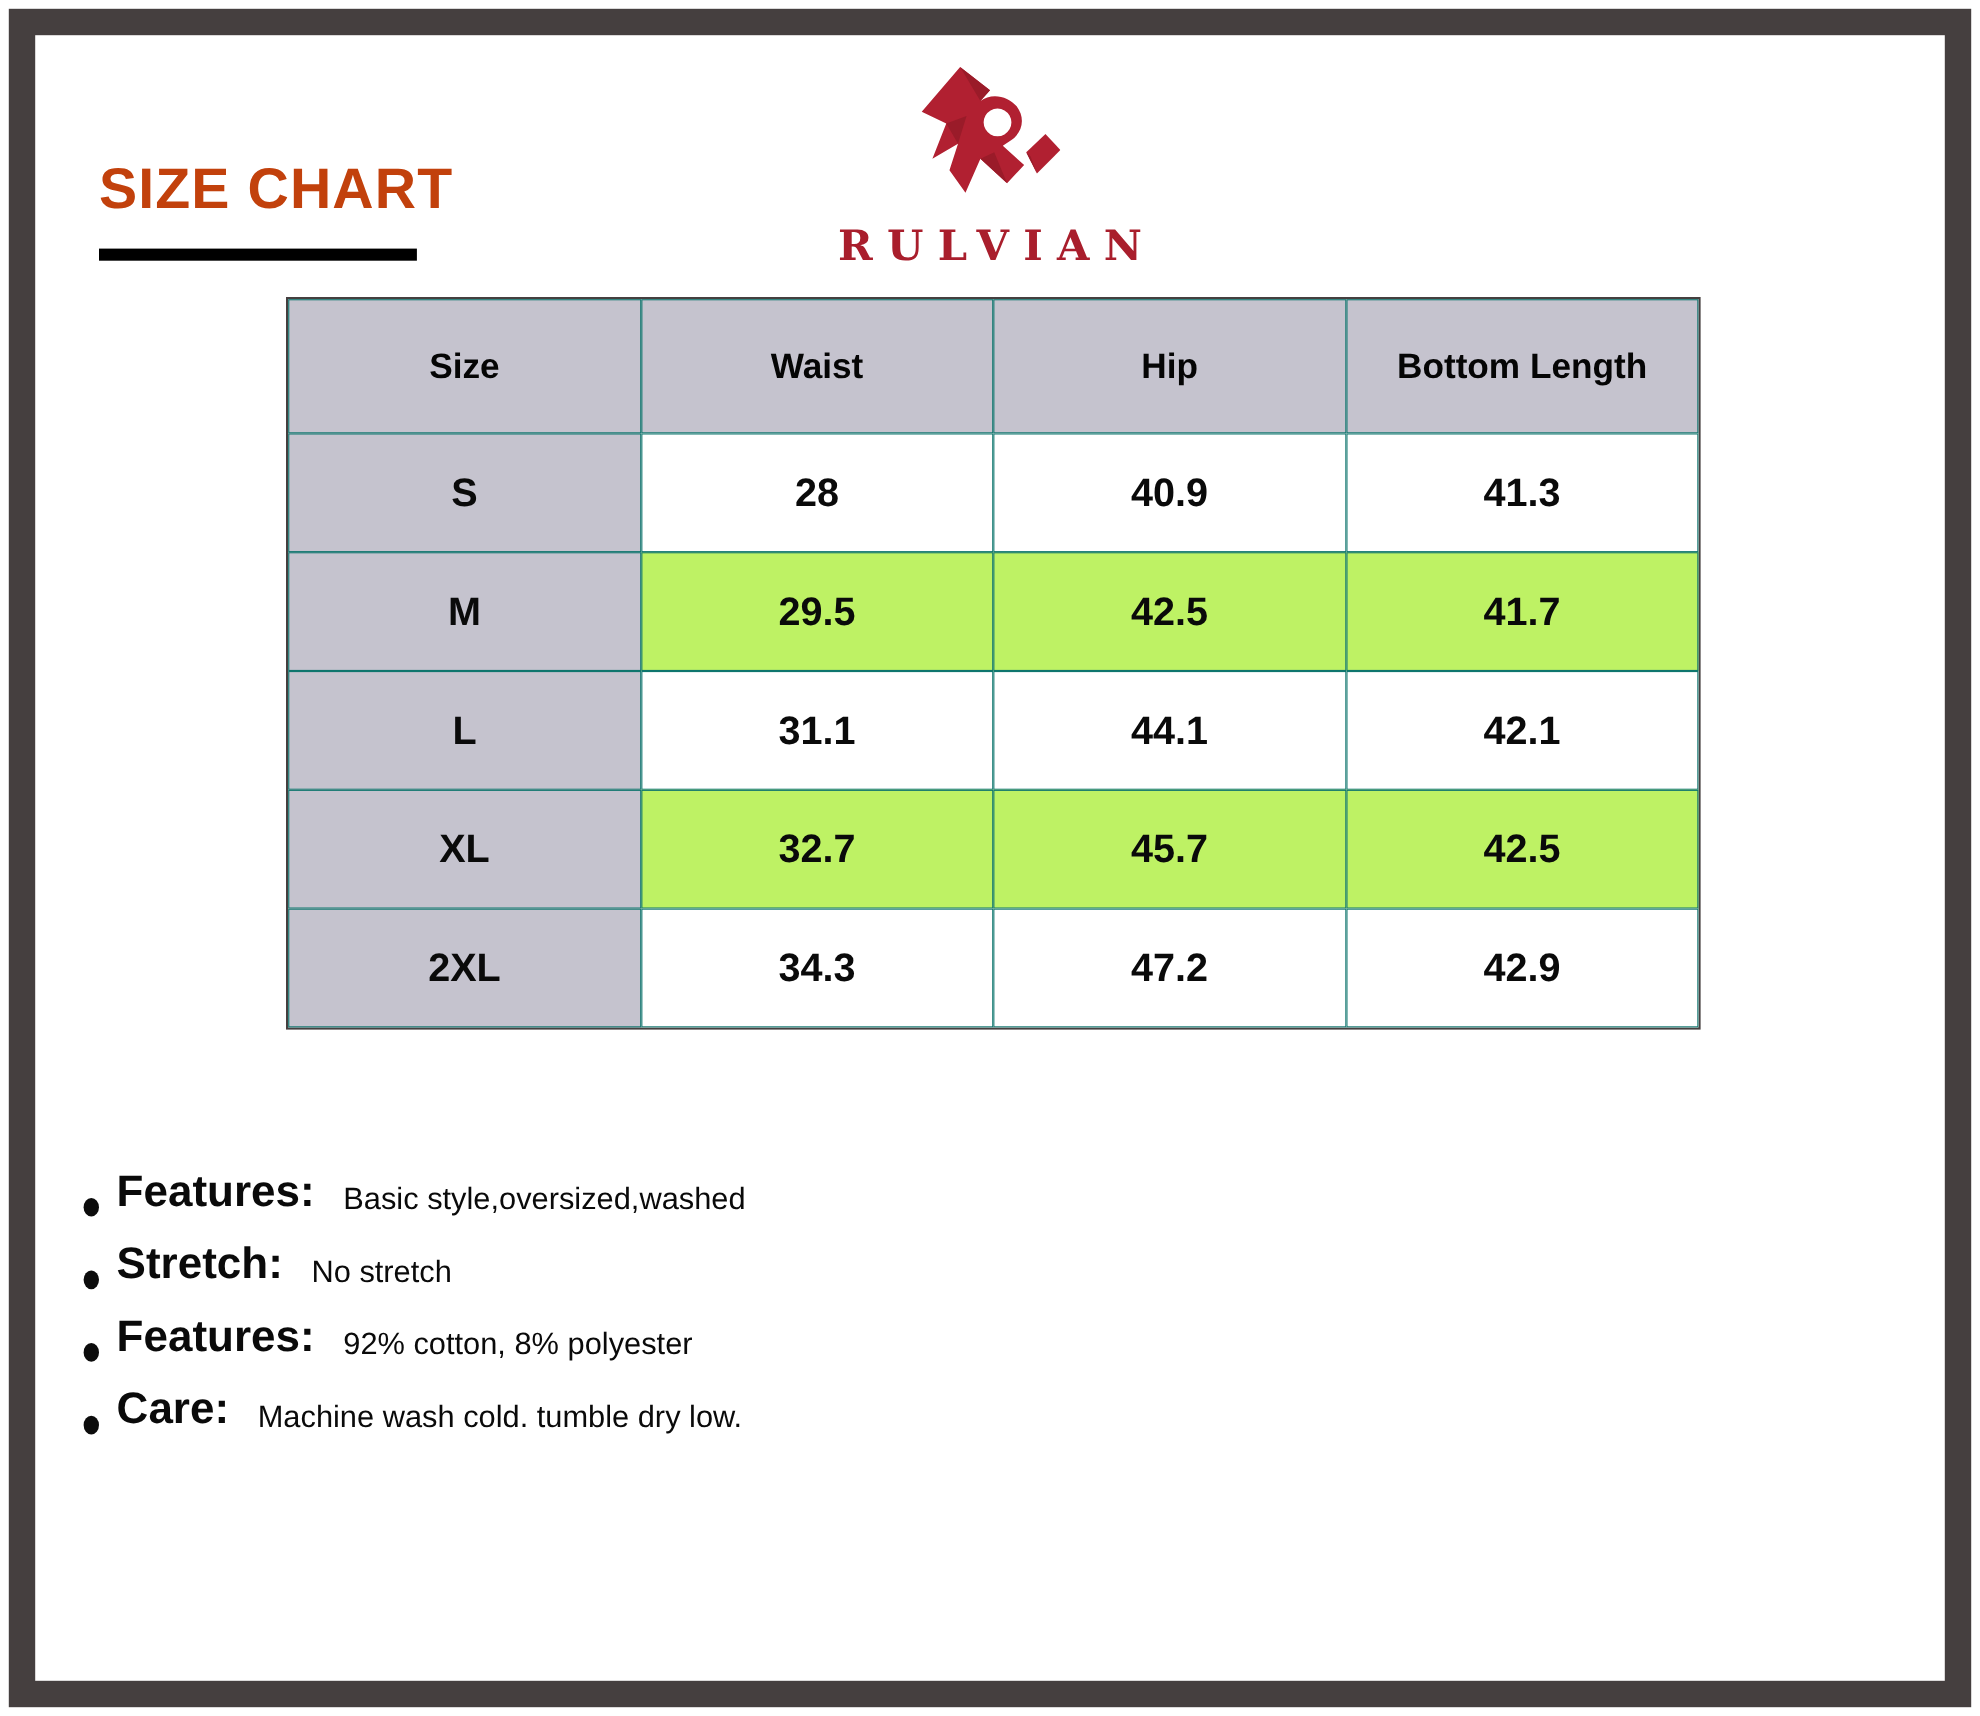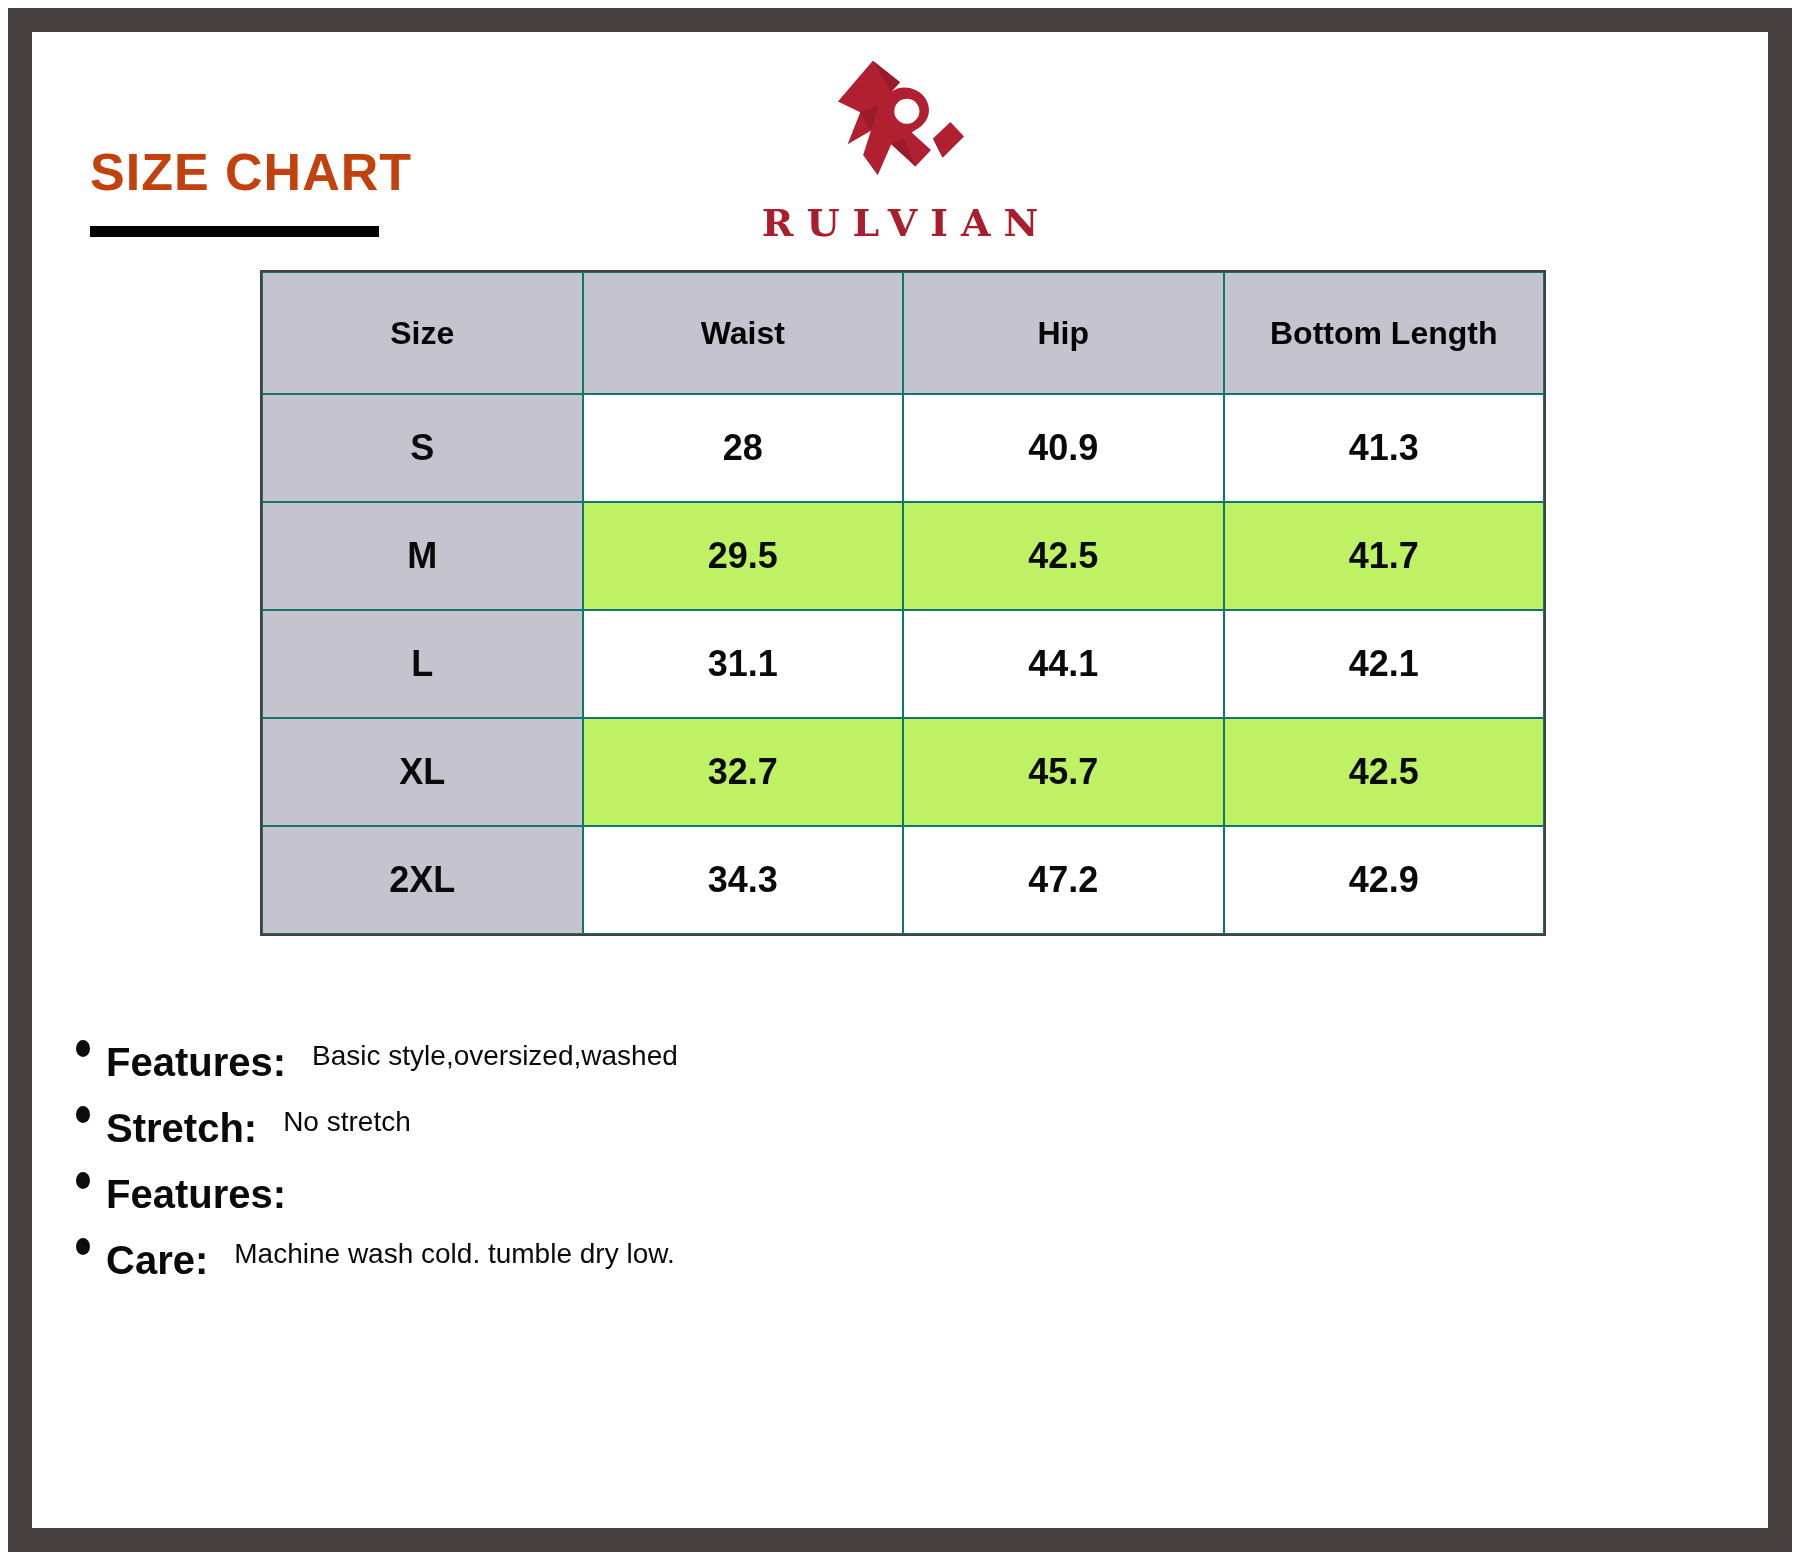--- a/index.html
+++ b/index.html
@@ -41,21 +41,21 @@
   .size-table td{
     height:104px;font-size:36px;font-weight:bold;background:#ffffff;
   }
   .size-table td.size-col{background:#c5c3ce;}
   .size-table tr.alt td{background:#bef264;}
   .size-table tr.alt td.size-col{background:#c5c3ce;}
   .details-list{
     position:absolute;left:76px;top:1040px;
   }
   .detail-line{
-    display:flex;align-items:flex-start;height:66px;
+    display:flex;align-items:flex-end;height:66px;
   }
   .bullet-dot{
     width:14px;height:17px;border-radius:50%;background:#0c0c0c;
     margin-right:16px;flex:none;
   }
   .detail-label{
     font-size:40px;font-weight:bold;margin-right:26px;white-space:nowrap;
   }
   .detail-value{
     font-size:28px;font-weight:normal;white-space:nowrap;
@@ -136,19 +136,20 @@
     <span class="detail-value">Basic style,oversized,washed</span>
   </div>
   <div class="detail-line">
     <span class="bullet-dot"></span>
     <span class="detail-label">Stretch:</span>
     <span class="detail-value">No stretch</span>
   </div>
   <div class="detail-line">
     <span class="bullet-dot"></span>
     <span class="detail-label">Features:</span>
+    <span class="detail-value">92% cotton, 8% polyester</span>
   </div>
   <div class="detail-line">
     <span class="bullet-dot"></span>
     <span class="detail-label">Care:</span>
     <span class="detail-value">Machine wash cold. tumble dry low.</span>
   </div>
 </div>
 
 </body></html>

